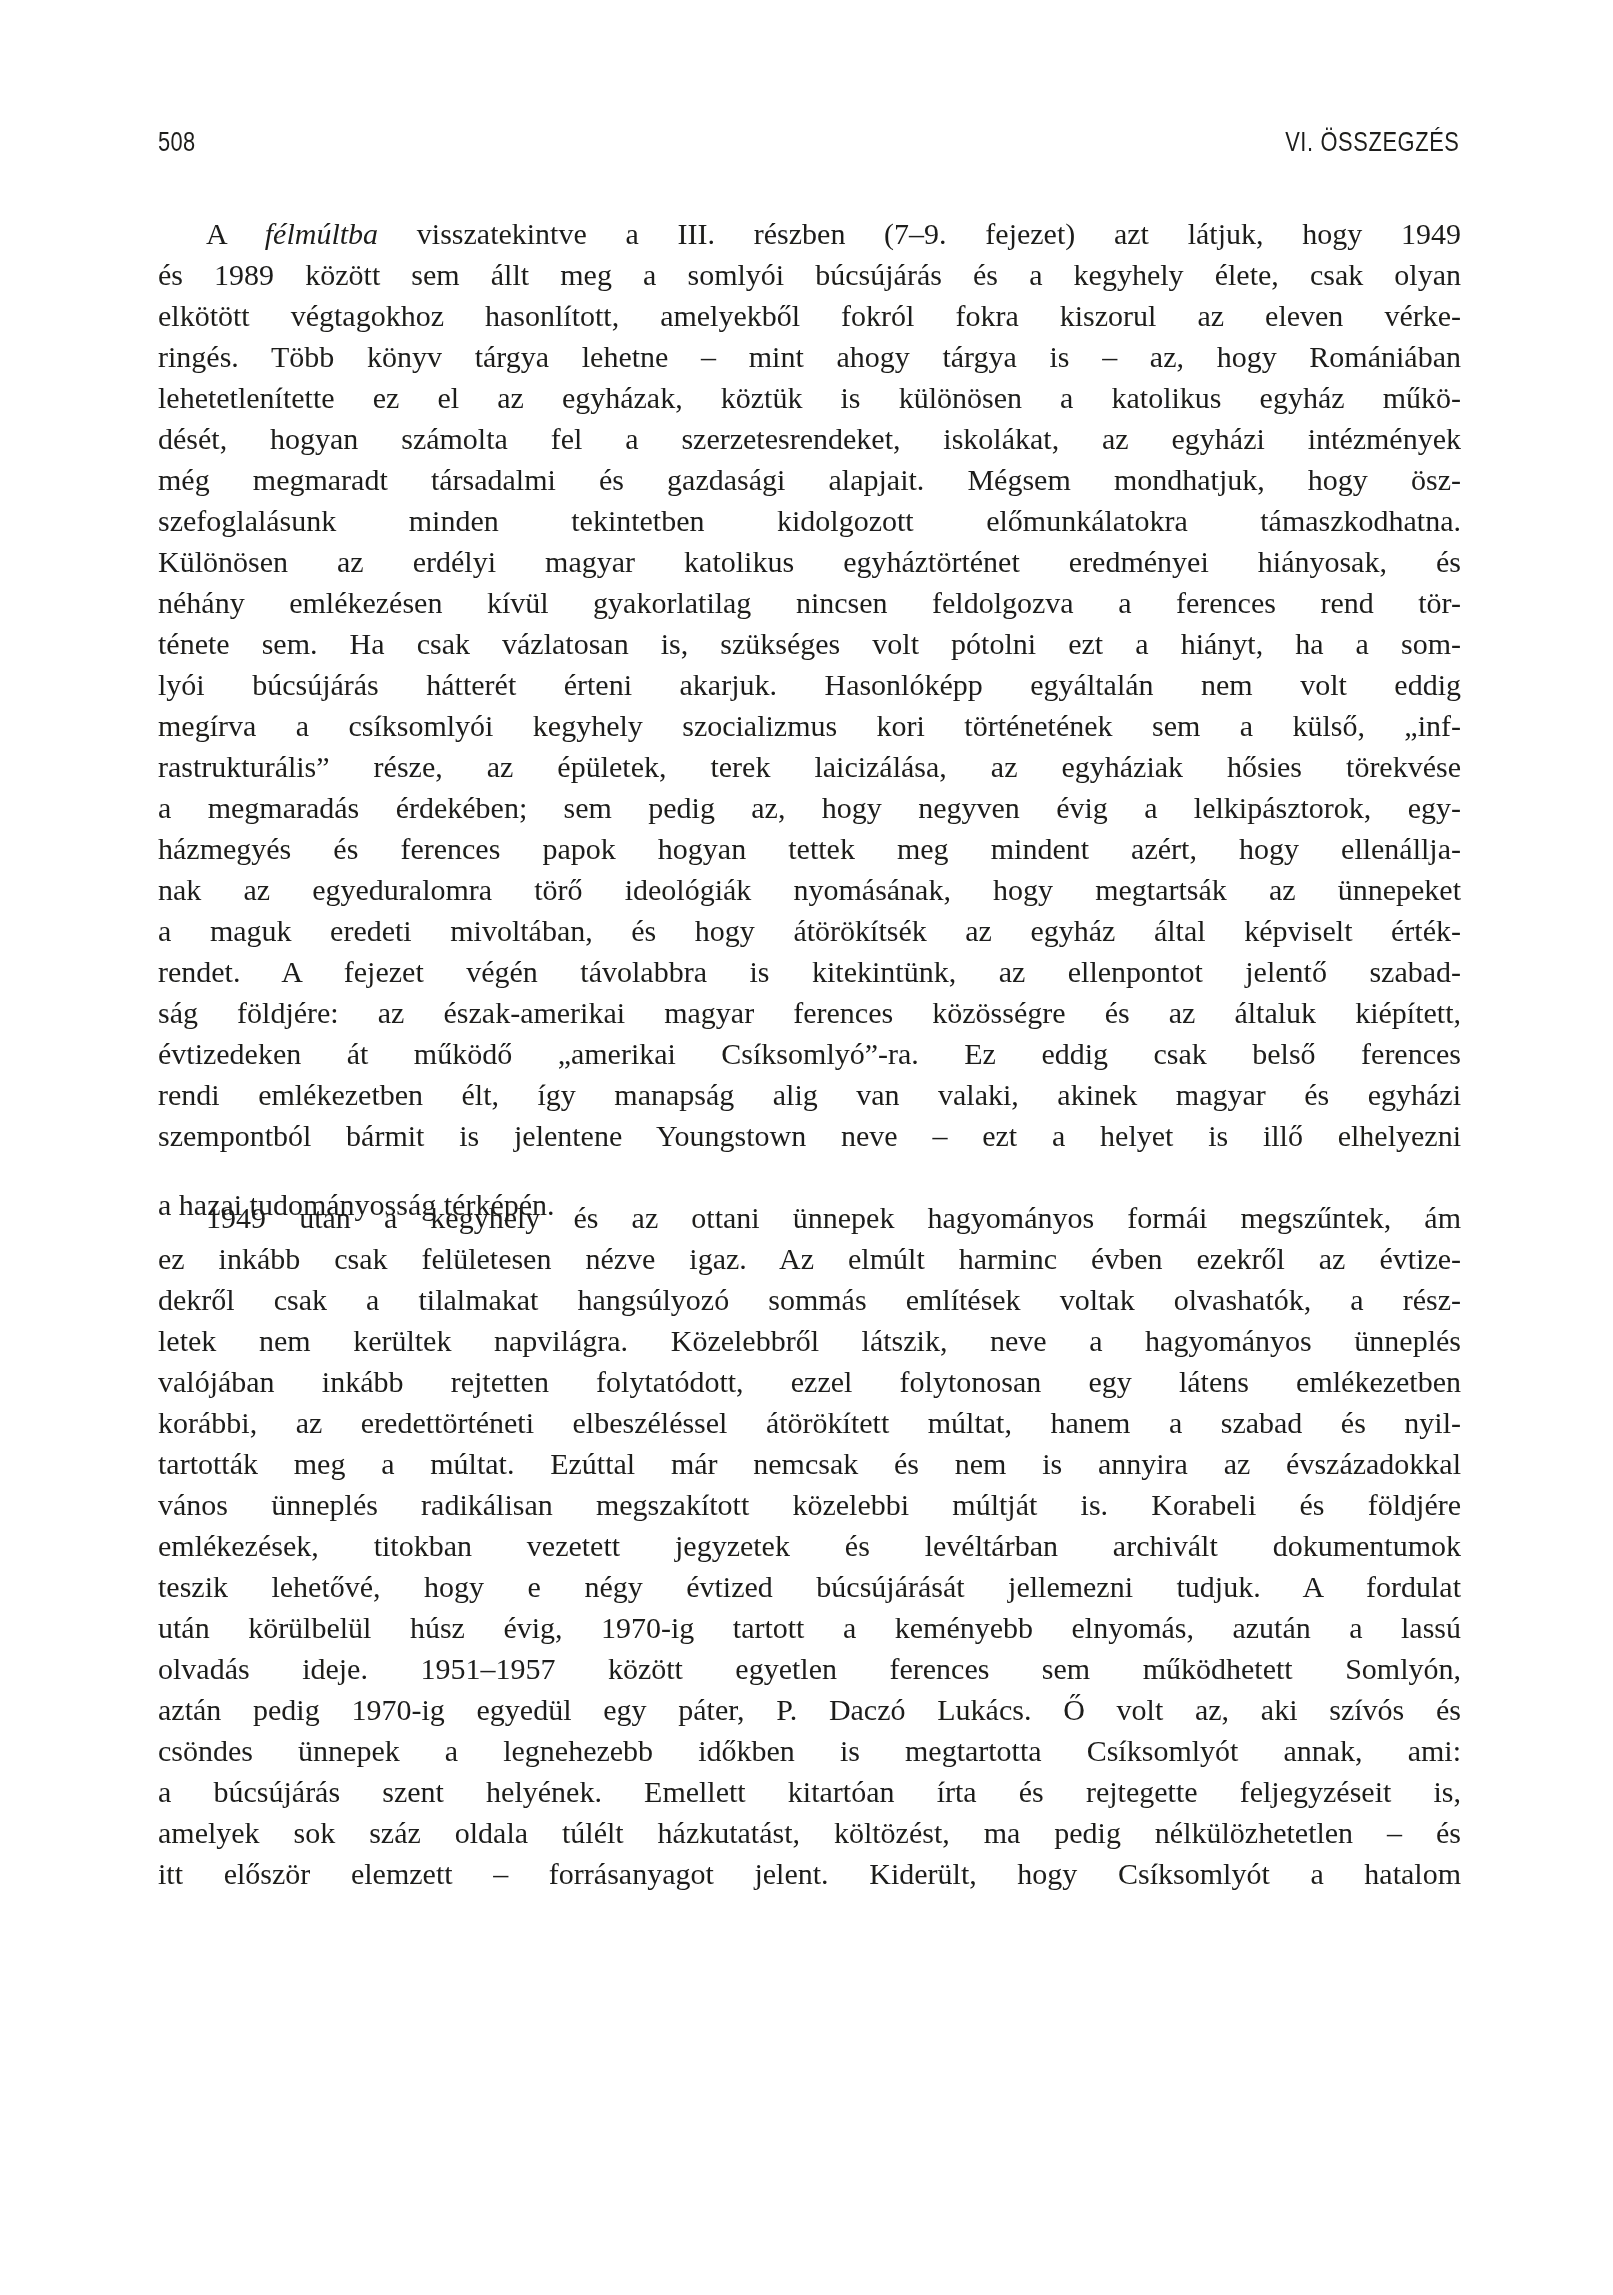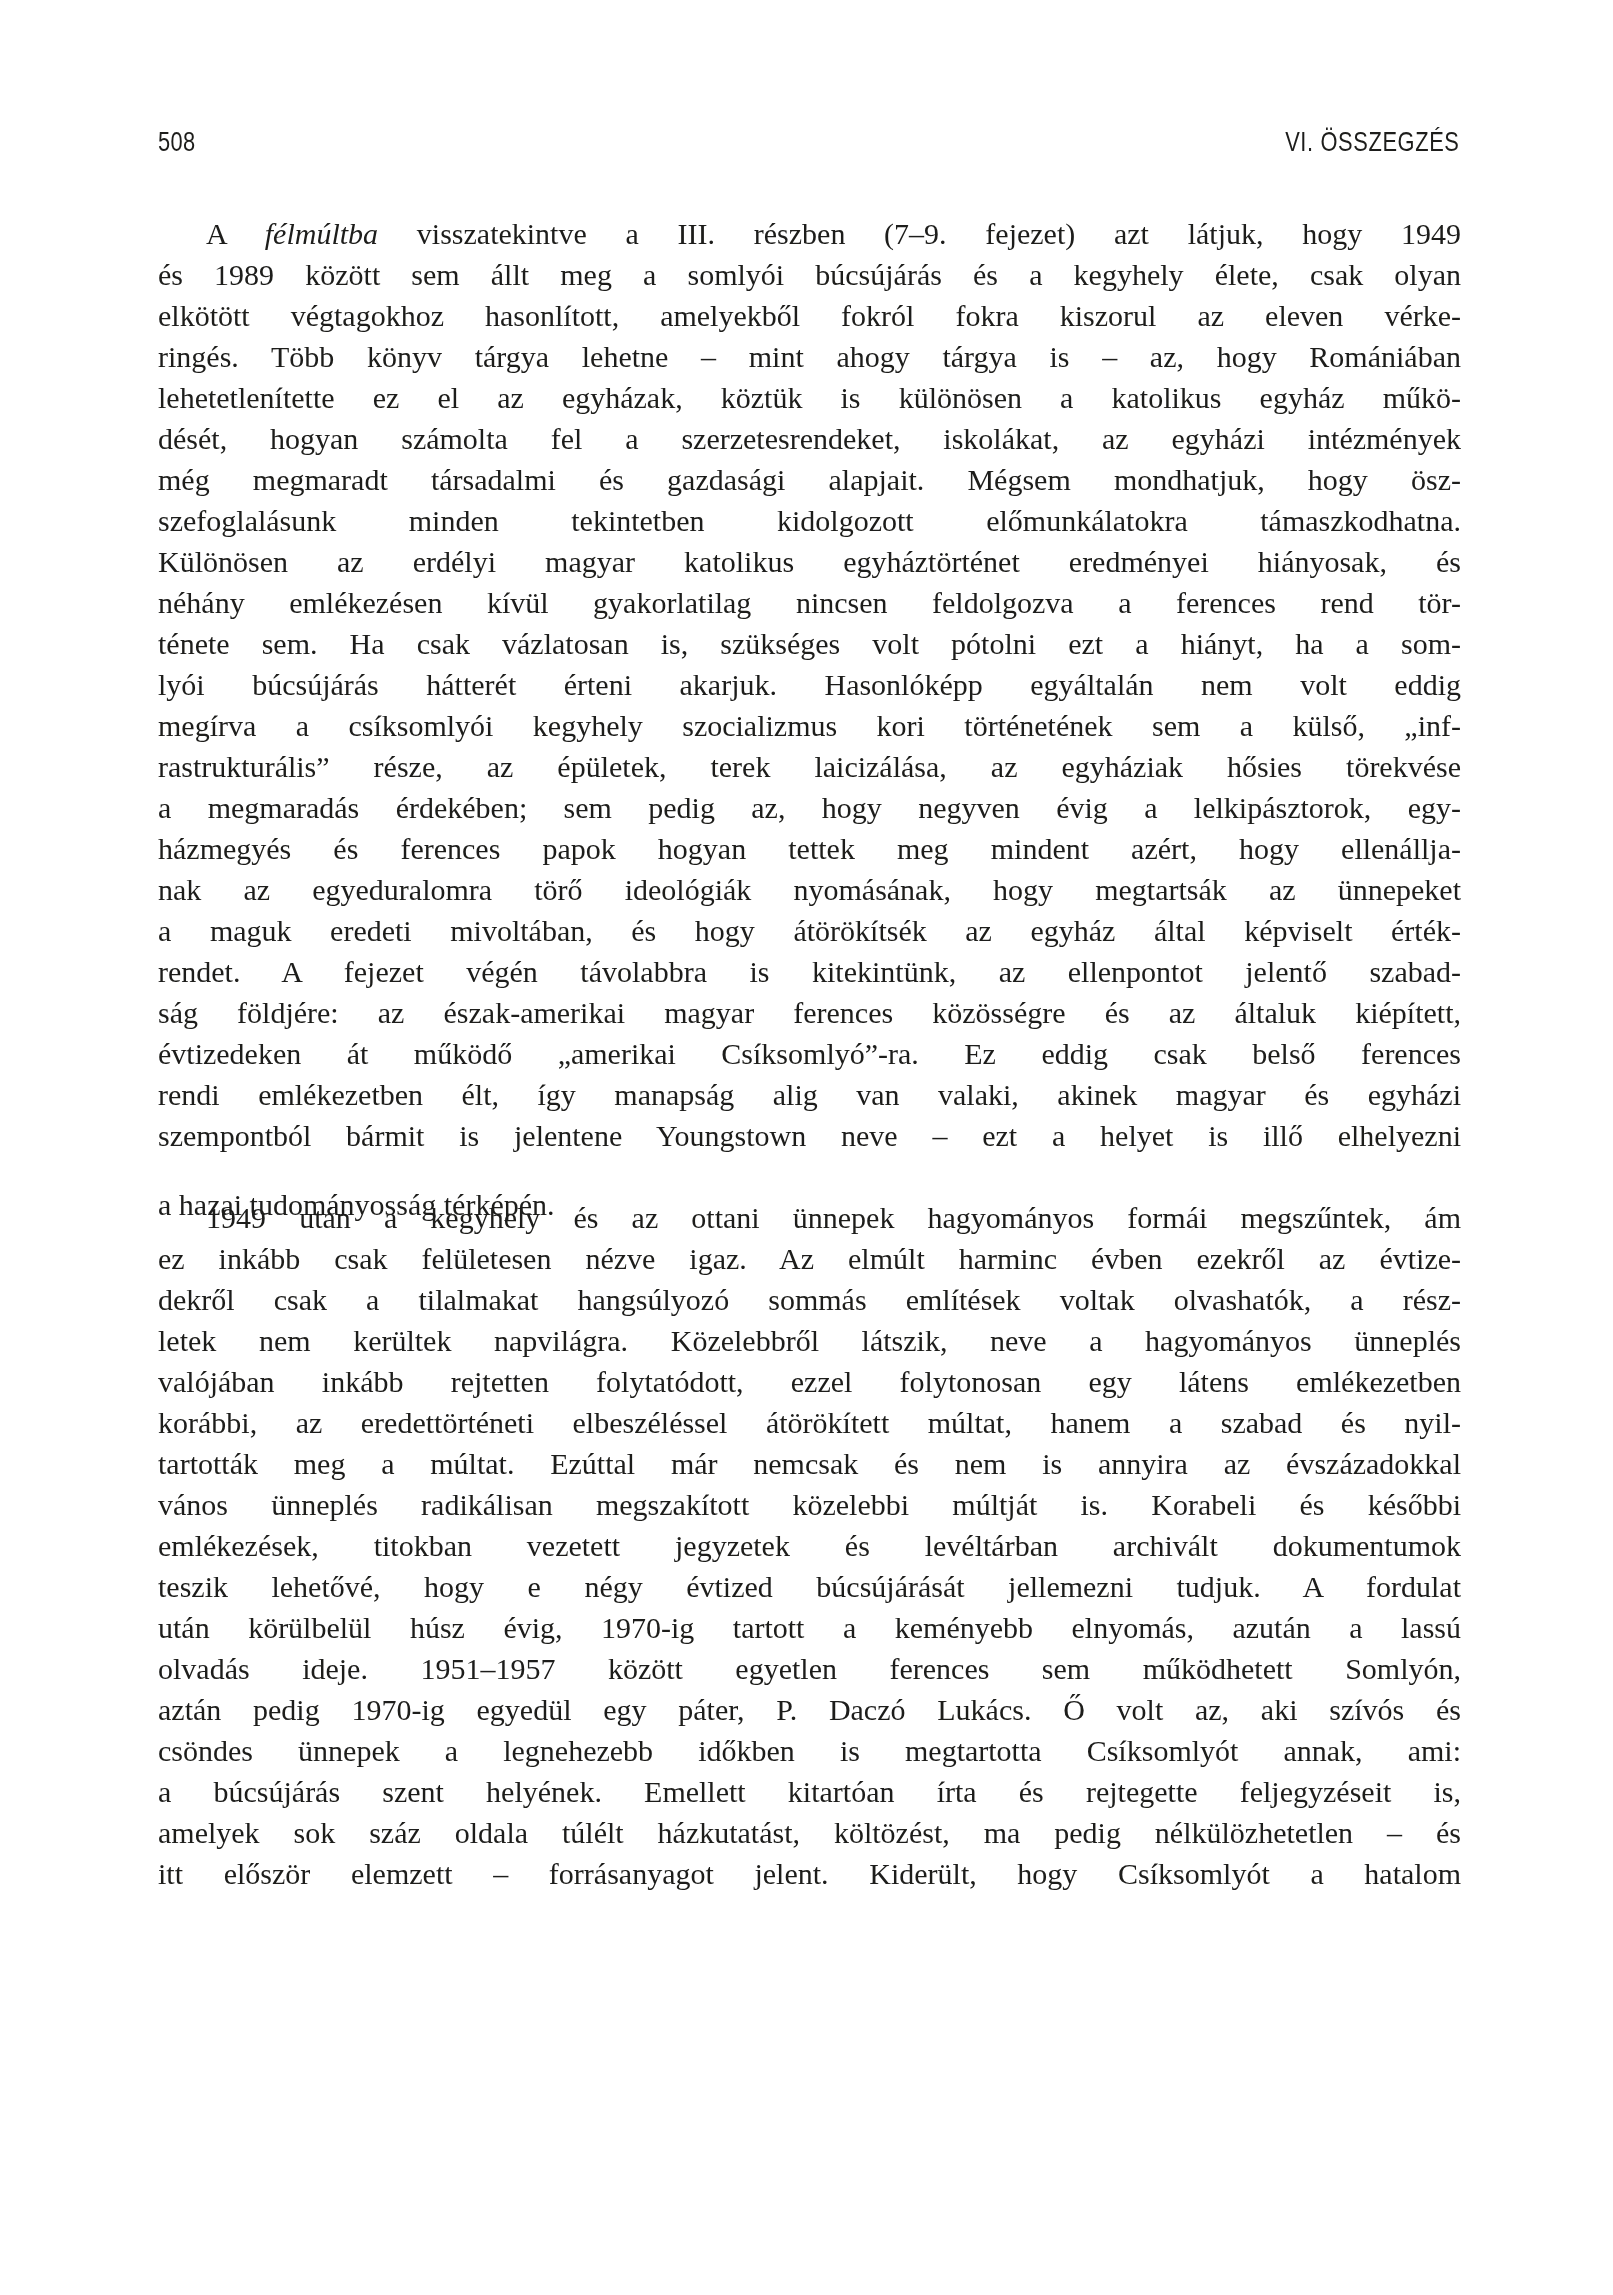--- a/index.html
+++ b/index.html
@@ -114,21 +114,21 @@
     </div>
 
     <div class="paragraph">
       <span class="line indent"><span class="line-inner">1949 után a kegyhely és az ottani ünnepek hagyományos formái megszűntek, ám</span></span>
       <span class="line"><span class="line-inner">ez inkább csak felületesen nézve igaz. Az elmúlt harminc évben ezekről az évtize-</span></span>
       <span class="line"><span class="line-inner">dekről csak a tilalmakat hangsúlyozó sommás említések voltak olvashatók, a rész-</span></span>
       <span class="line"><span class="line-inner">letek nem kerültek napvilágra. Közelebbről látszik, neve a hagyományos ünneplés</span></span>
       <span class="line"><span class="line-inner">valójában inkább rejtetten folytatódott, ezzel folytonosan egy látens emlékezetben</span></span>
       <span class="line"><span class="line-inner">korábbi, az eredettörténeti elbeszéléssel átörökített múltat, hanem a szabad és nyil-</span></span>
       <span class="line"><span class="line-inner">tartották meg a múltat. Ezúttal már nemcsak és nem is annyira az évszázadokkal</span></span>
-      <span class="line"><span class="line-inner">vános ünneplés radikálisan megszakított közelebbi múltját is. Korabeli és későbbi</span></span>
+      <span class="line"><span class="line-inner">vános ünneplés radikálisan megszakított közelebbi múltját is. Korabeli és földjére</span></span>
       <span class="line"><span class="line-inner">emlékezések, titokban vezetett jegyzetek és levéltárban archivált dokumentumok</span></span>
       <span class="line"><span class="line-inner">teszik lehetővé, hogy e négy évtized búcsújárását jellemezni tudjuk. A fordulat</span></span>
       <span class="line"><span class="line-inner">után körülbelül húsz évig, 1970-ig tartott a keményebb elnyomás, azután a lassú</span></span>
       <span class="line"><span class="line-inner">olvadás ideje. 1951–1957 között egyetlen ferences sem működhetett Somlyón,</span></span>
       <span class="line"><span class="line-inner">aztán pedig 1970-ig egyedül egy páter, P. Daczó Lukács. Ő volt az, aki szívós és</span></span>
       <span class="line"><span class="line-inner">csöndes ünnepek a legnehezebb időkben is megtartotta Csíksomlyót annak, ami:</span></span>
       <span class="line"><span class="line-inner">a búcsújárás szent helyének. Emellett kitartóan írta és rejtegette feljegyzéseit is,</span></span>
       <span class="line"><span class="line-inner">amelyek sok száz oldala túlélt házkutatást, költözést, ma pedig nélkülözhetetlen – és</span></span>
       <span class="line"><span class="line-inner">itt először elemzett – forrásanyagot jelent. Kiderült, hogy Csíksomlyót a hatalom</span></span>
     </div>

